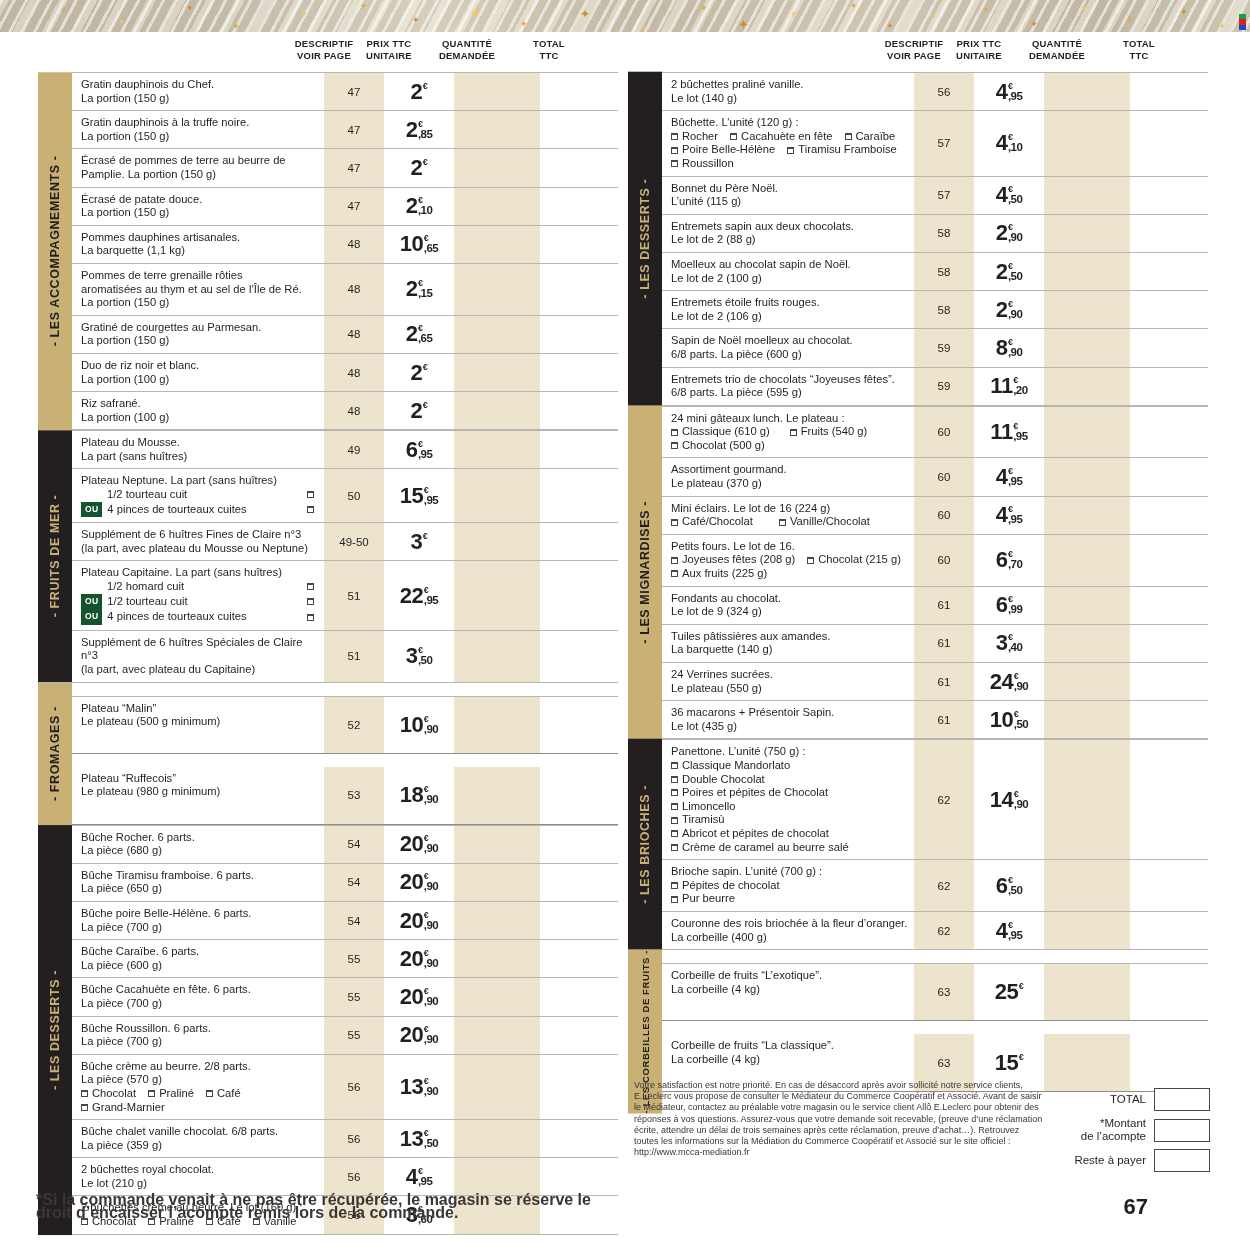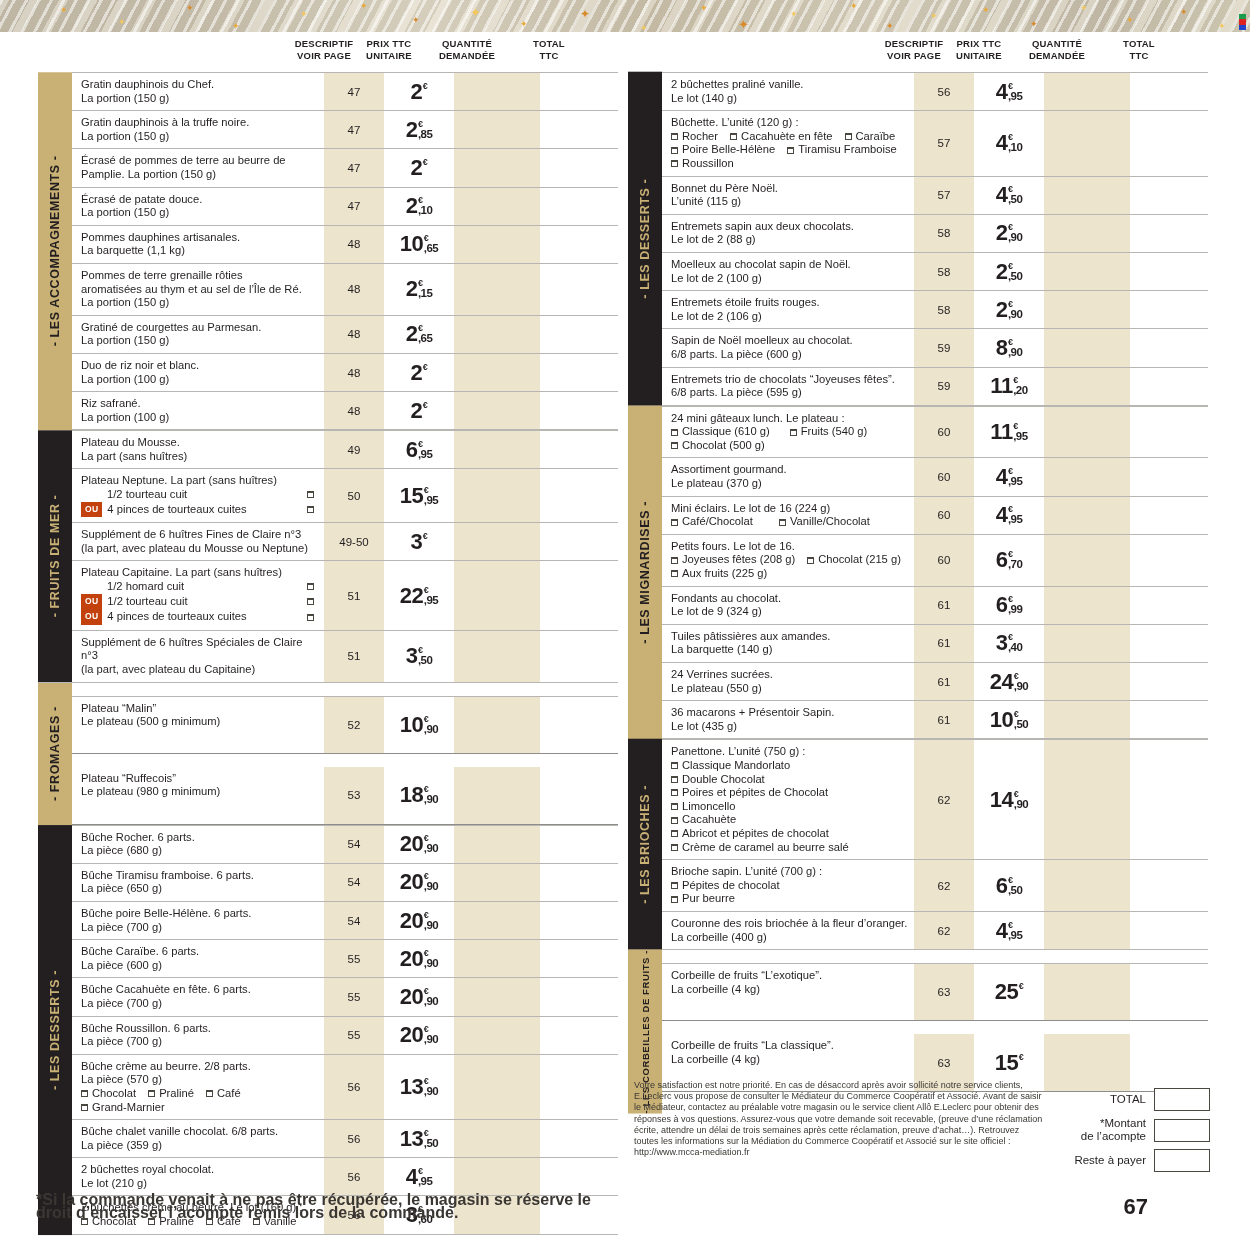--- a/index.html
+++ b/index.html
@@ -105,21 +105,21 @@
   .price .sup { display:inline-flex; flex-direction:column; margin-left:.5px; }
   .price .eur { font-size:9px; line-height:9px; font-weight:bold; margin-top:1px; }
   .price .cts { font-size:11.5px; line-height:11px; font-weight:bold; }
   .price.noc .eur { margin-top:1px; }
   .chk {
     display:inline-block; width:7px; height:7px;
     border:1.3px solid #4a4741; border-top-width:2.4px;
     margin-right:4px; vertical-align:middle; background:#fff;
   }
   .ou {
-    display:inline-block; background:#c2410c; color:#fff;
+    display:inline-block; background:#14532d; color:#fff;
     font-size:8.5px; font-weight:bold; padding:1px 4px 1px 4px;
     margin-right:5px; letter-spacing:.3px;text-align:right;
   }
   .indent { padding-left:26px; }
   .optrow { display:flex; align-items:center; justify-content:space-between; padding-right:4px; }
   .optrow .lbl { display:flex; align-items:center; }
   .optline { display:flex; flex-wrap:wrap; gap:0 12px; }
   .optline .oi { display:inline-flex; align-items:center; white-space:nowrap; }
 
   
@@ -1171,21 +1171,21 @@
                 </div>
                 <div class="optline">
                   <span class="oi">
                     <span class="chk"></span>
                     <span>Limoncello</span>
                   </span>
                 </div>
                 <div class="optline">
                   <span class="oi">
                     <span class="chk"></span>
-                    <span>Cacahuète</span>
+                    <span>Tiramisù</span>
                   </span>
                 </div>
                 <div class="optline">
                   <span class="oi">
                     <span class="chk"></span>
                     <span>Abricot et pépites de chocolat</span>
                   </span>
                 </div>
                 <div class="optline">
                   <span class="oi">

